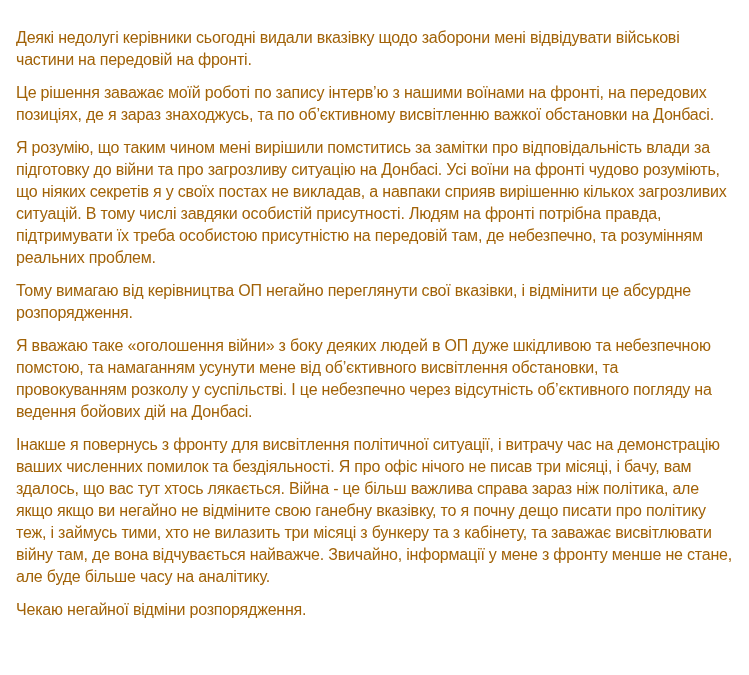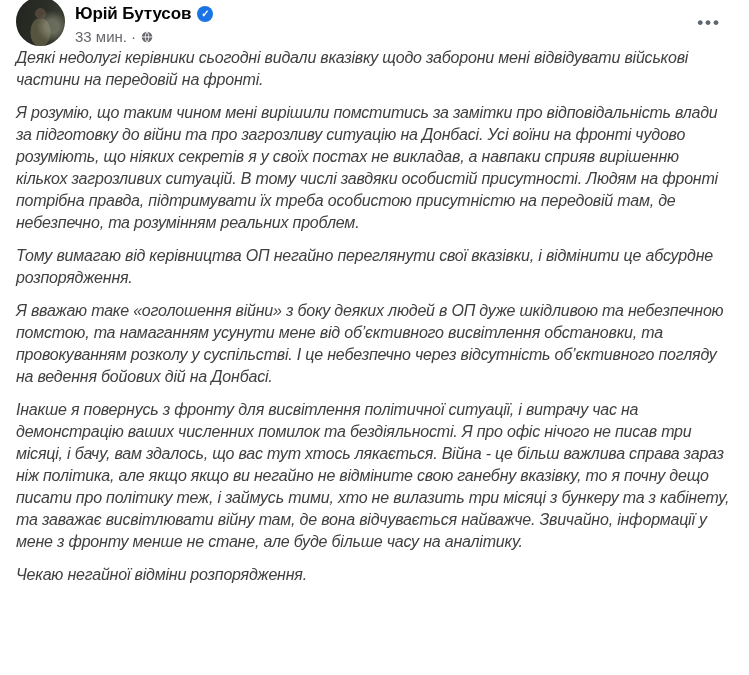--- a/index.html
+++ b/index.html
@@ -93,63 +93,41 @@
     font-weight: 700;
     letter-spacing: 2px;
     line-height: 1;
     cursor: pointer;
     padding: 6px 8px;
     border-radius: 6px;
     font-family: "Liberation Sans", sans-serif;
   }
   
   .post-body {
-    margin-top: 1px;
+    margin-top: 27px;
     font-size: 16px;
     line-height: 22px;
     letter-spacing: -0.2px;
-    color: #404040;
+    color: #a16207;
     max-width: 717px;
-    font-style: italic;
   }
   .post-body p {
     margin: 0 0 11px 0;
   }
   .post-body p:last-child { margin-bottom: 0; }
 </style>
 </head>
 <body>
 
 <div class="post">
 
-  <div class="post-header">
-    <div class="avatar"></div>
-
-    <div class="header-info">
-      <div class="author-row">
-        <span class="author-name">Юрій Бутусов</span>
-        <span class="verified-badge">✓</span>
-      </div>
-      <div class="meta-row">
-        <span class="timestamp">33 мин.</span>
-        <span class="dot">·</span>
-        <span class="globe-wrap">
-          <svg width="12" height="12" viewBox="0 0 16 16" aria-hidden="true">
-            <circle cx="8" cy="8" r="7" fill="#65676b"></circle>
-            <path d="M1 8 H15 M8 1 C11 4.5 11 11.5 8 15 M8 1 C5 4.5 5 11.5 8 15" stroke="#ffffff" stroke-width="1.2" fill="none"></path>
-          </svg>
-        </span>
-      </div>
-    </div>
-
-    <button class="more-btn">•••</button>
-  </div>
 
   <div class="post-body">
     <p>Деякі недолугі керівники сьогодні видали вказівку щодо заборони мені відвідувати військові частини на передовій на фронті.</p>
+    <p>Це рішення заважає моїй роботі по запису інтерв’ю з нашими воїнами на фронті, на передових позиціях, де я зараз знаходжусь, та по об’єктивному висвітленню важкої обстановки на Донбасі.</p>
     <p>Я розумію, що таким чином мені вирішили помститись за замітки про відповідальність влади за підготовку до війни та про загрозливу ситуацію на Донбасі. Усі воїни на фронті чудово розуміють, що ніяких секретів я у своїх постах не викладав, а навпаки сприяв вирішенню кількох загрозливих ситуацій. В тому числі завдяки особистій присутності. Людям на фронті потрібна правда, підтримувати їх треба особистою присутністю на передовій там, де небезпечно, та розумінням реальних проблем.</p>
     <p>Тому вимагаю від керівництва ОП негайно переглянути свої вказівки, і відмінити це абсурдне розпорядження.</p>
     <p>Я вважаю таке «оголошення війни» з боку деяких людей в ОП дуже шкідливою та небезпечною помстою, та намаганням усунути мене від об’єктивного висвітлення обстановки, та провокуванням розколу у суспільстві. І це небезпечно через відсутність об’єктивного погляду на ведення бойових дій на Донбасі.</p>
     <p>Інакше я повернусь з фронту для висвітлення політичної ситуації, і витрачу час на демонстрацію ваших численних помилок та бездіяльності. Я про офіс нічого не писав три місяці, і бачу, вам здалось, що вас тут хтось лякається. Війна - це більш важлива справа зараз ніж політика, але якщо якщо ви негайно не відміните свою ганебну вказівку, то я почну дещо писати про політику теж, і займусь тими, хто не вилазить три місяці з бункеру та з кабінету, та заважає висвітлювати війну там, де вона відчувається найважче. Звичайно, інформації у мене з фронту менше не стане, але буде більше часу на аналітику.</p>
     <p>Чекаю негайної відміни розпорядження.</p>
   </div>
 
 </div>
 
 </body></html>

